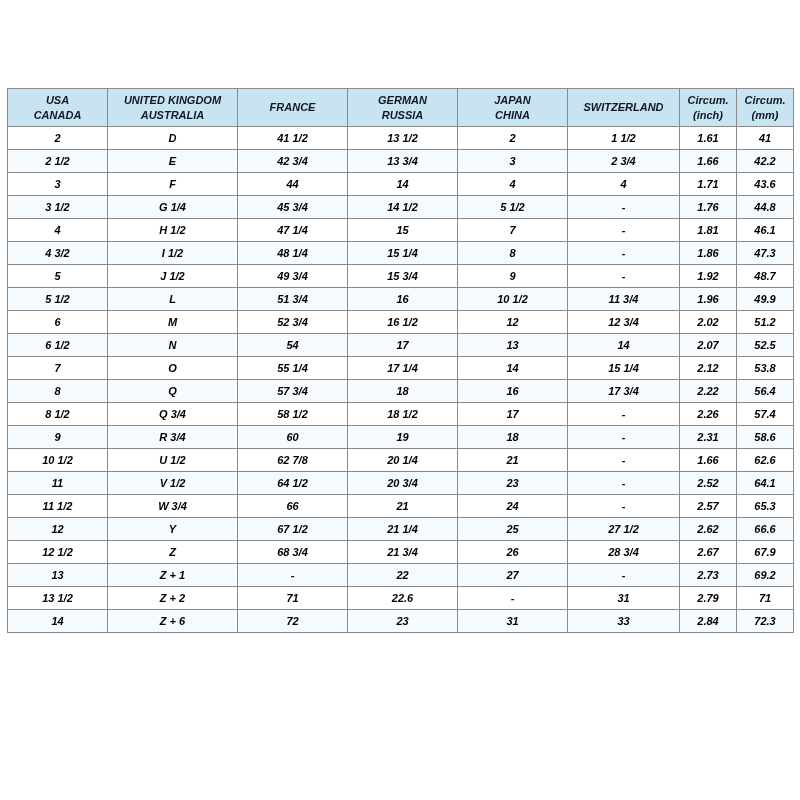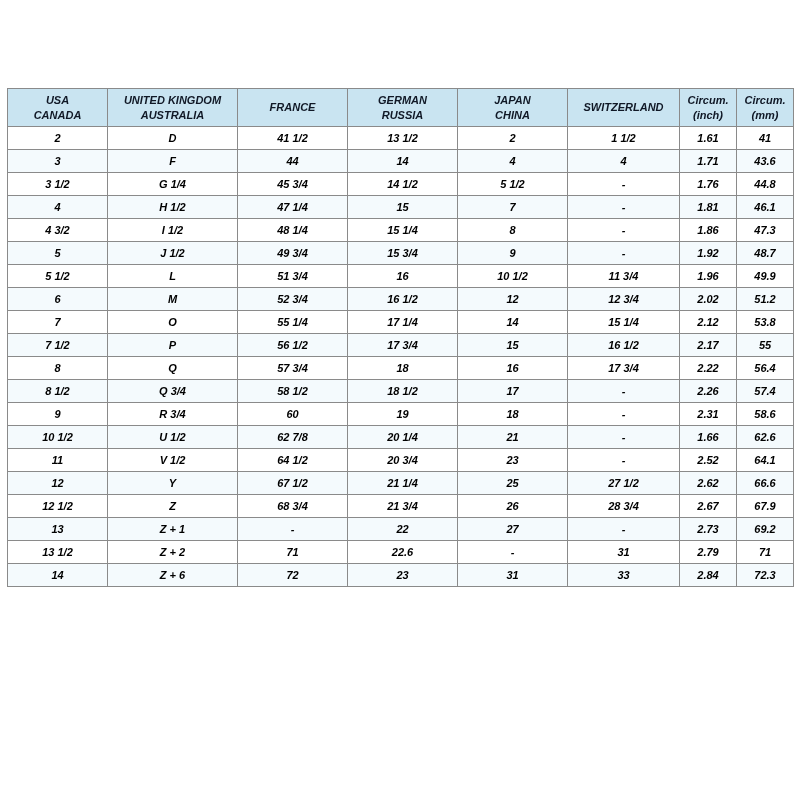--- a/index.html
+++ b/index.html
@@ -109,20 +109,30 @@
           <td>2</td>
           <td>D</td>
           <td>41 1/2</td>
           <td>13 1/2</td>
           <td>2</td>
           <td>1 1/2</td>
           <td>1.61</td>
           <td>41</td>
         </tr>
         <tr>
+          <td>2 1/2</td>
+          <td>E</td>
+          <td>42 3/4</td>
+          <td>13 3/4</td>
+          <td>3</td>
+          <td>2 3/4</td>
+          <td>1.66</td>
+          <td>42.2</td>
+        </tr>
+        <tr>
           <td>3</td>
           <td>F</td>
           <td>44</td>
           <td>14</td>
           <td>4</td>
           <td>4</td>
           <td>1.71</td>
           <td>43.6</td>
         </tr>
         <tr>
@@ -179,40 +189,40 @@
           <td>6</td>
           <td>M</td>
           <td>52 3/4</td>
           <td>16 1/2</td>
           <td>12</td>
           <td>12 3/4</td>
           <td>2.02</td>
           <td>51.2</td>
         </tr>
         <tr>
+          <td>6 1/2</td>
+          <td>N</td>
+          <td>54</td>
+          <td>17</td>
+          <td>13</td>
+          <td>14</td>
+          <td>2.07</td>
+          <td>52.5</td>
+        </tr>
+        <tr>
           <td>7</td>
           <td>O</td>
           <td>55 1/4</td>
           <td>17 1/4</td>
           <td>14</td>
           <td>15 1/4</td>
           <td>2.12</td>
           <td>53.8</td>
         </tr>
         <tr>
-          <td>7 1/2</td>
-          <td>P</td>
-          <td>56 1/2</td>
-          <td>17 3/4</td>
-          <td>15</td>
-          <td>16 1/2</td>
-          <td>2.17</td>
-          <td>55</td>
-        </tr>
-        <tr>
           <td>8</td>
           <td>Q</td>
           <td>57 3/4</td>
           <td>18</td>
           <td>16</td>
           <td>17 3/4</td>
           <td>2.22</td>
           <td>56.4</td>
         </tr>
         <tr>
@@ -249,20 +259,30 @@
           <td>11</td>
           <td>V 1/2</td>
           <td>64 1/2</td>
           <td>20 3/4</td>
           <td>23</td>
           <td>-</td>
           <td>2.52</td>
           <td>64.1</td>
         </tr>
         <tr>
+          <td>11 1/2</td>
+          <td>W 3/4</td>
+          <td>66</td>
+          <td>21</td>
+          <td>24</td>
+          <td>-</td>
+          <td>2.57</td>
+          <td>65.3</td>
+        </tr>
+        <tr>
           <td>12</td>
           <td>Y</td>
           <td>67 1/2</td>
           <td>21 1/4</td>
           <td>25</td>
           <td>27 1/2</td>
           <td>2.62</td>
           <td>66.6</td>
         </tr>
         <tr>

